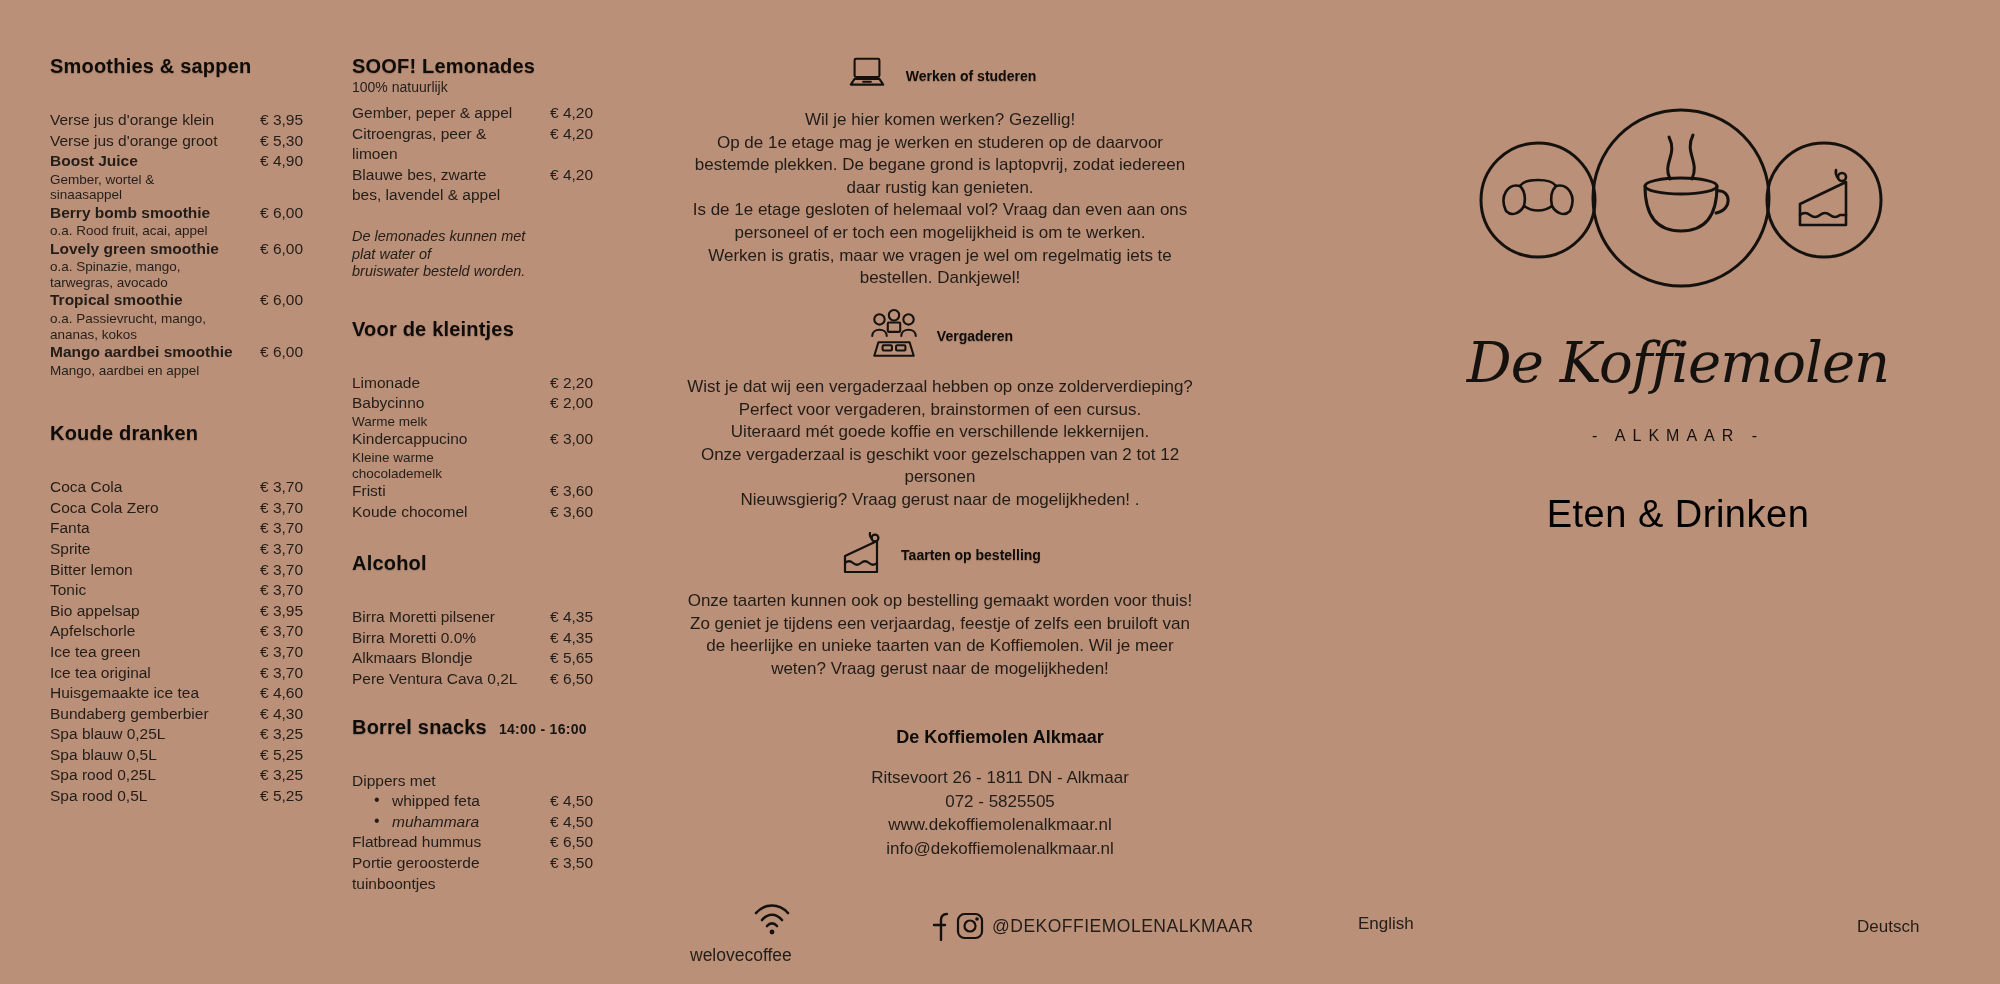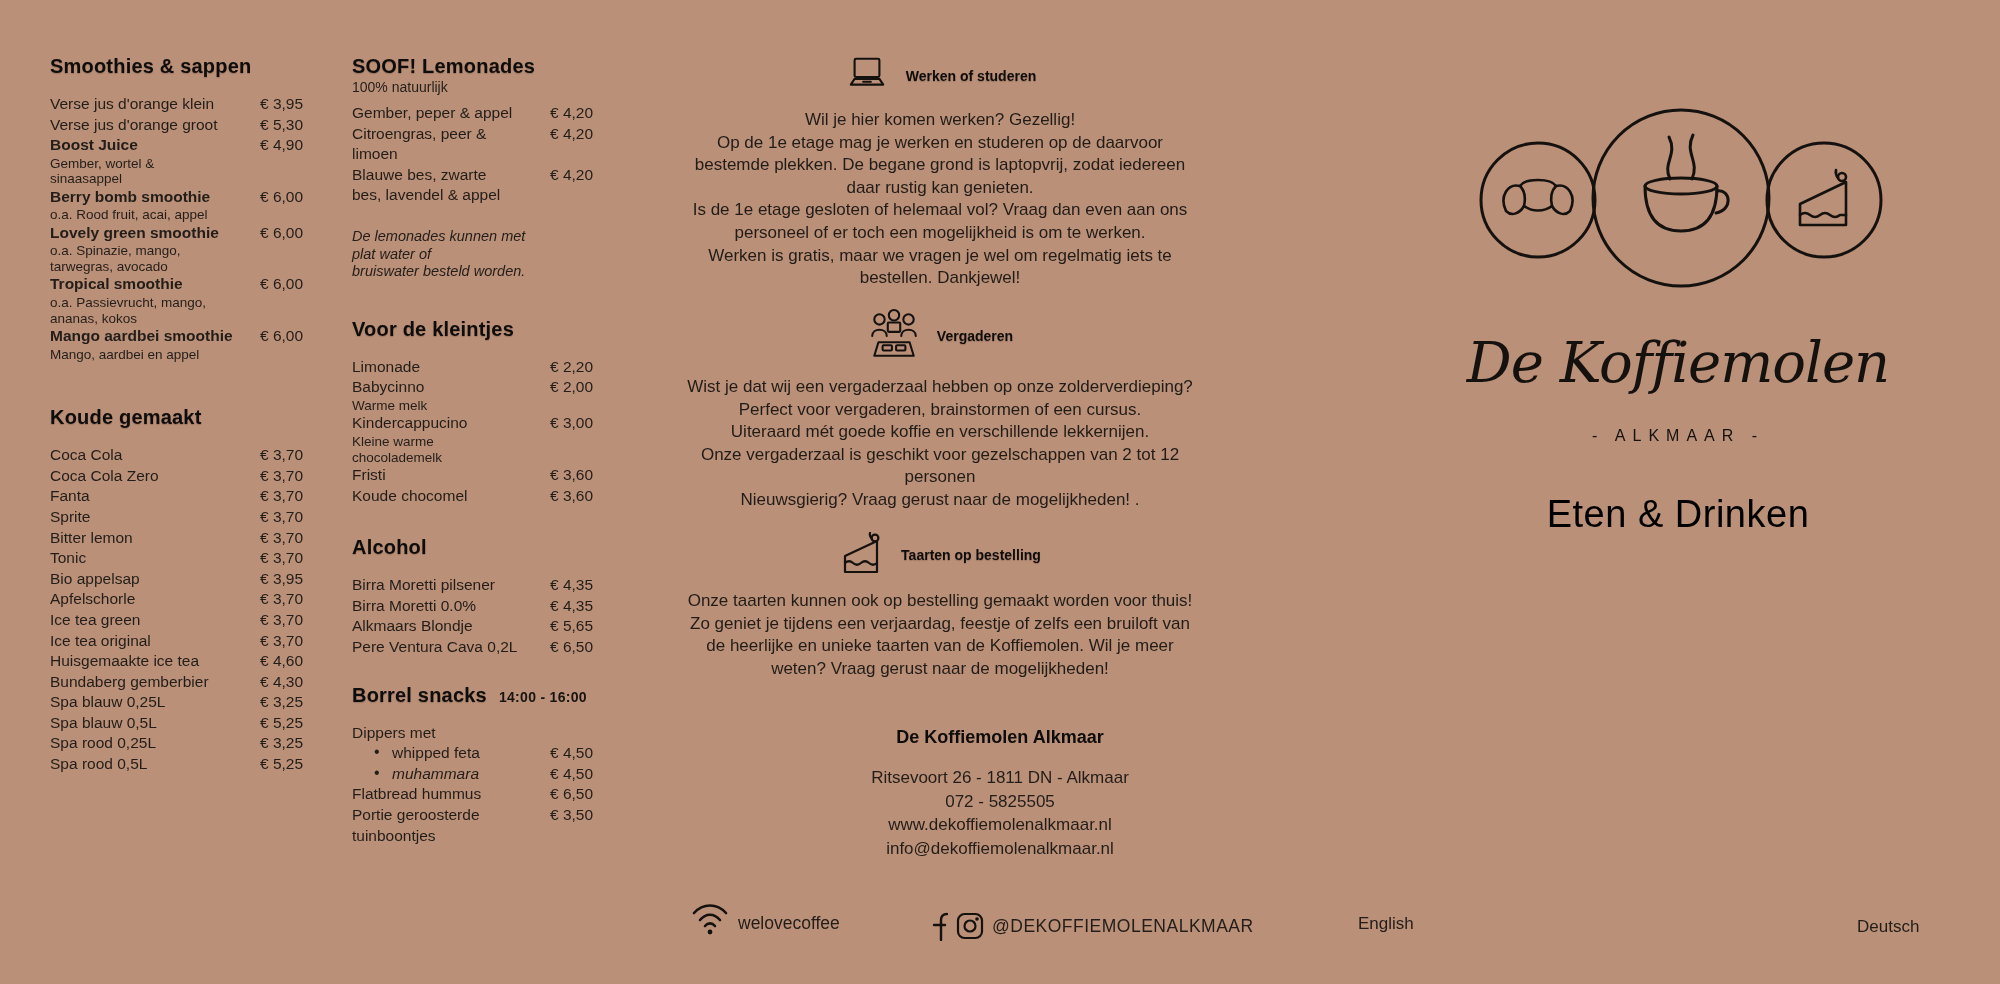--- a/index.html
+++ b/index.html
@@ -9,21 +9,21 @@
 
   
   .col{position:absolute;top:55px;}
   #col1{left:50px;width:285px;}
   #col2{left:352px;width:280px;}
   .sec-title{font-size:20px;font-weight:bold;color:#0f0d0b;letter-spacing:.2px;
              text-shadow:0 1px 1px rgba(70,45,30,.25);}
   .sec-head{display:flex;align-items:baseline;gap:12px;}
   .time{font-size:14px;font-weight:bold;color:#181411;letter-spacing:.3px;}
   .sub{font-size:14px;margin-top:1px;color:#241e1a;}
-  .items{margin-top:16px;}
+  .items{margin-top:32px;}
   .mrow{display:flex;align-items:flex-start;}
   .mname{flex:none;width:210px;font-size:15.5px;line-height:20.6px;white-space:pre-line;}
   #col2 .mname{width:198px;}
   .mprice{font-size:15.5px;line-height:20.6px;white-space:nowrap;}
   .bold{font-weight:bold;}
   .italic{font-style:italic;}
   .mdesc{font-size:13.5px;line-height:15.5px;white-space:pre-line;color:#241e1a;}
   .bulleted{padding-left:40px;position:relative;}
   .bulleted::before{content:"\2022";position:absolute;left:22px;top:-1px;font-size:16px;font-style:normal;}
   .note{font-style:italic;font-size:14.5px;line-height:17.6px;margin-top:22px;white-space:pre-line;}
@@ -42,21 +42,21 @@
   .contact-line{font-size:17px;line-height:23.5px;}
 
   
   .brand{position:absolute;left:1428px;top:85px;width:500px;text-align:center;color:#15110e;}
   .brand-name{font-family:"DejaVu Serif",serif;font-style:italic;font-size:56px;line-height:1.15;
               margin-top:-4px;letter-spacing:-1px;}
   .brand-loc{font-size:16px;letter-spacing:7px;margin-top:32px;font-weight:normal;}
   .brand-tag{font-size:38px;margin-top:48px;color:#000000;letter-spacing:.5px;}
 
   
-  .wifi{position:absolute;left:690px;top:899px;display:flex;align-items:flex-end;gap:8px;}
+  .wifi{position:absolute;left:690px;top:899px;display:flex;align-items:flex-end;gap:8px;flex-direction:column;}
   .wifi-label{font-size:17.5px;padding-bottom:3px;}
   .social{position:absolute;left:930px;top:911px;display:flex;align-items:center;gap:8px;}
   .social-handle{font-size:17.5px;letter-spacing:.5px;}
   .lang{position:absolute;font-size:17px;cursor:pointer;}
   #lang-en{left:1358px;top:914px;} #lang-de{left:1857px;top:917px;}
 
   svg{display:block;}
   .stroke{fill:none;stroke:#15110e;stroke-linecap:round;stroke-linejoin:round;}
 </style>
 </head>
@@ -98,21 +98,21 @@
         </div>
       <div class="mdesc">o.a. Passievrucht, mango,
 ananas, kokos</div>
       <div class="mrow">
           <span class="mname bold">Mango aardbei smoothie</span>
           <span class="mprice">€ 6,00</span>
         </div>
       <div class="mdesc">Mango, aardbei en appel</div>
     </div>
 
-    <div class="sec-title gap44">Koude gemaakt</div>
+    <div class="sec-title gap44">Koude dranken</div>
     <div class="items">
       <div class="mrow">
           <span class="mname">Coca Cola</span>
           <span class="mprice">€ 3,70</span>
         </div>
       <div class="mrow">
           <span class="mname">Coca Cola Zero</span>
           <span class="mprice">€ 3,70</span>
         </div>
       <div class="mrow">

